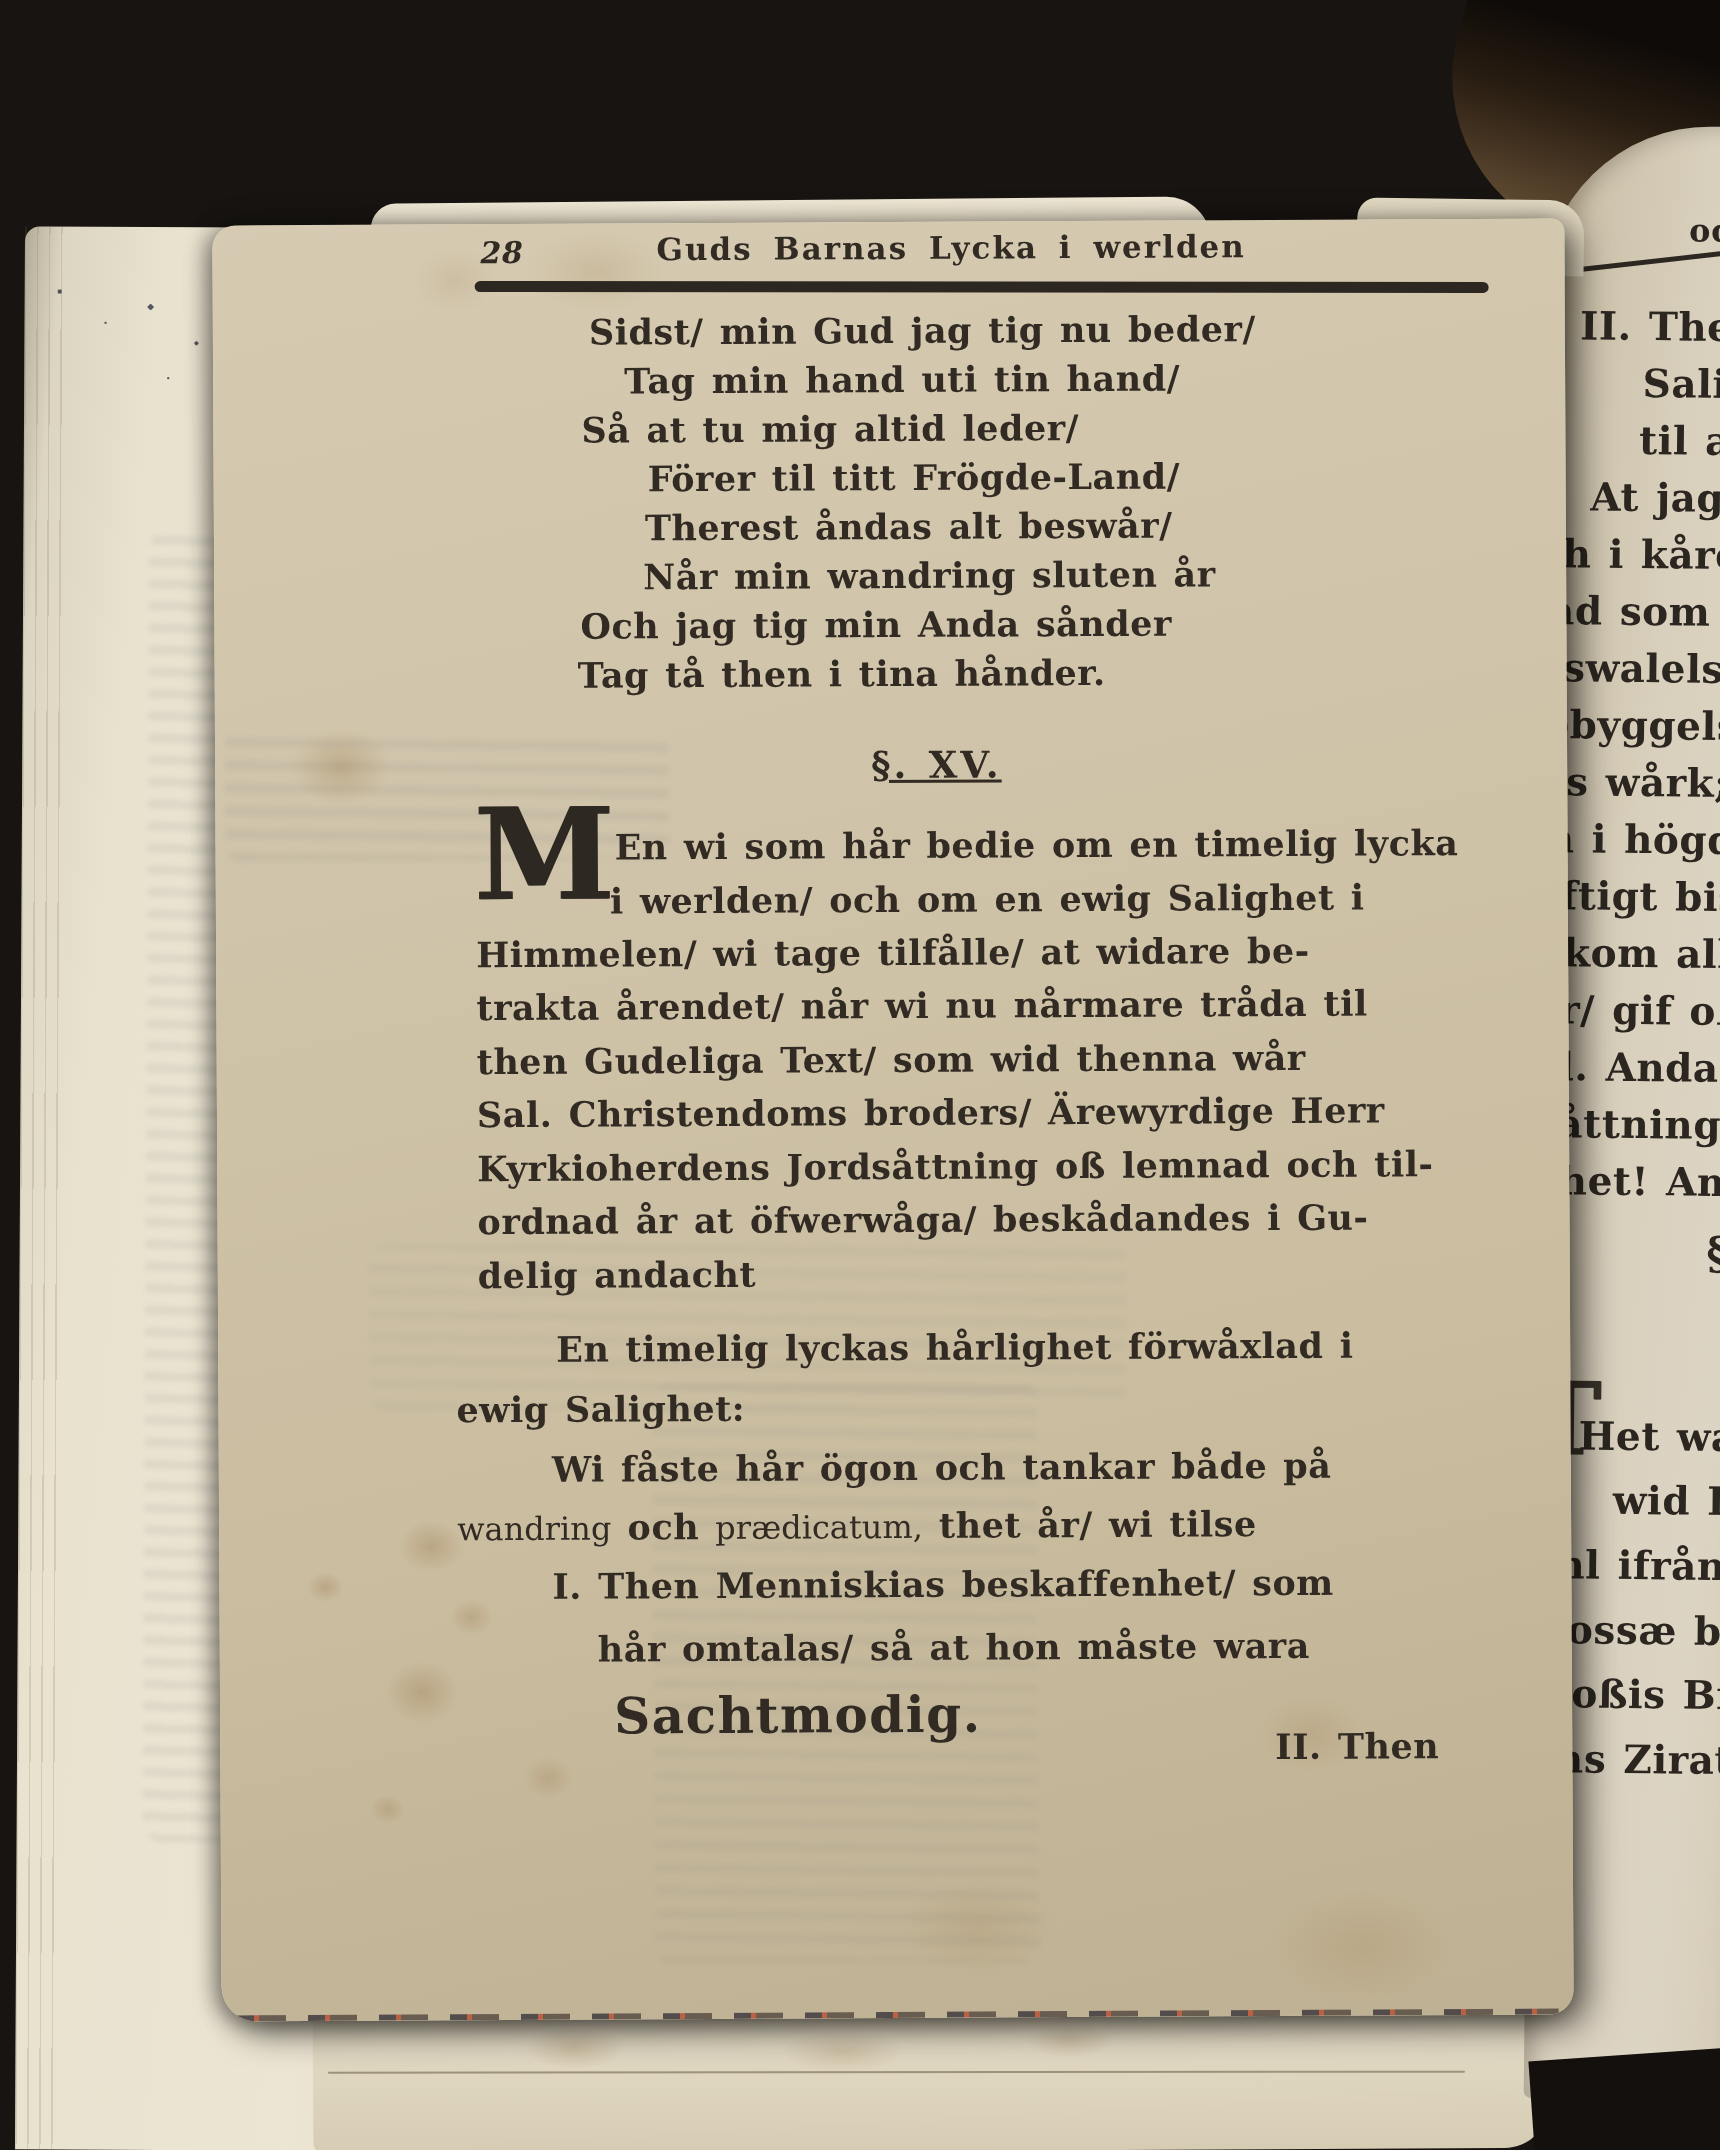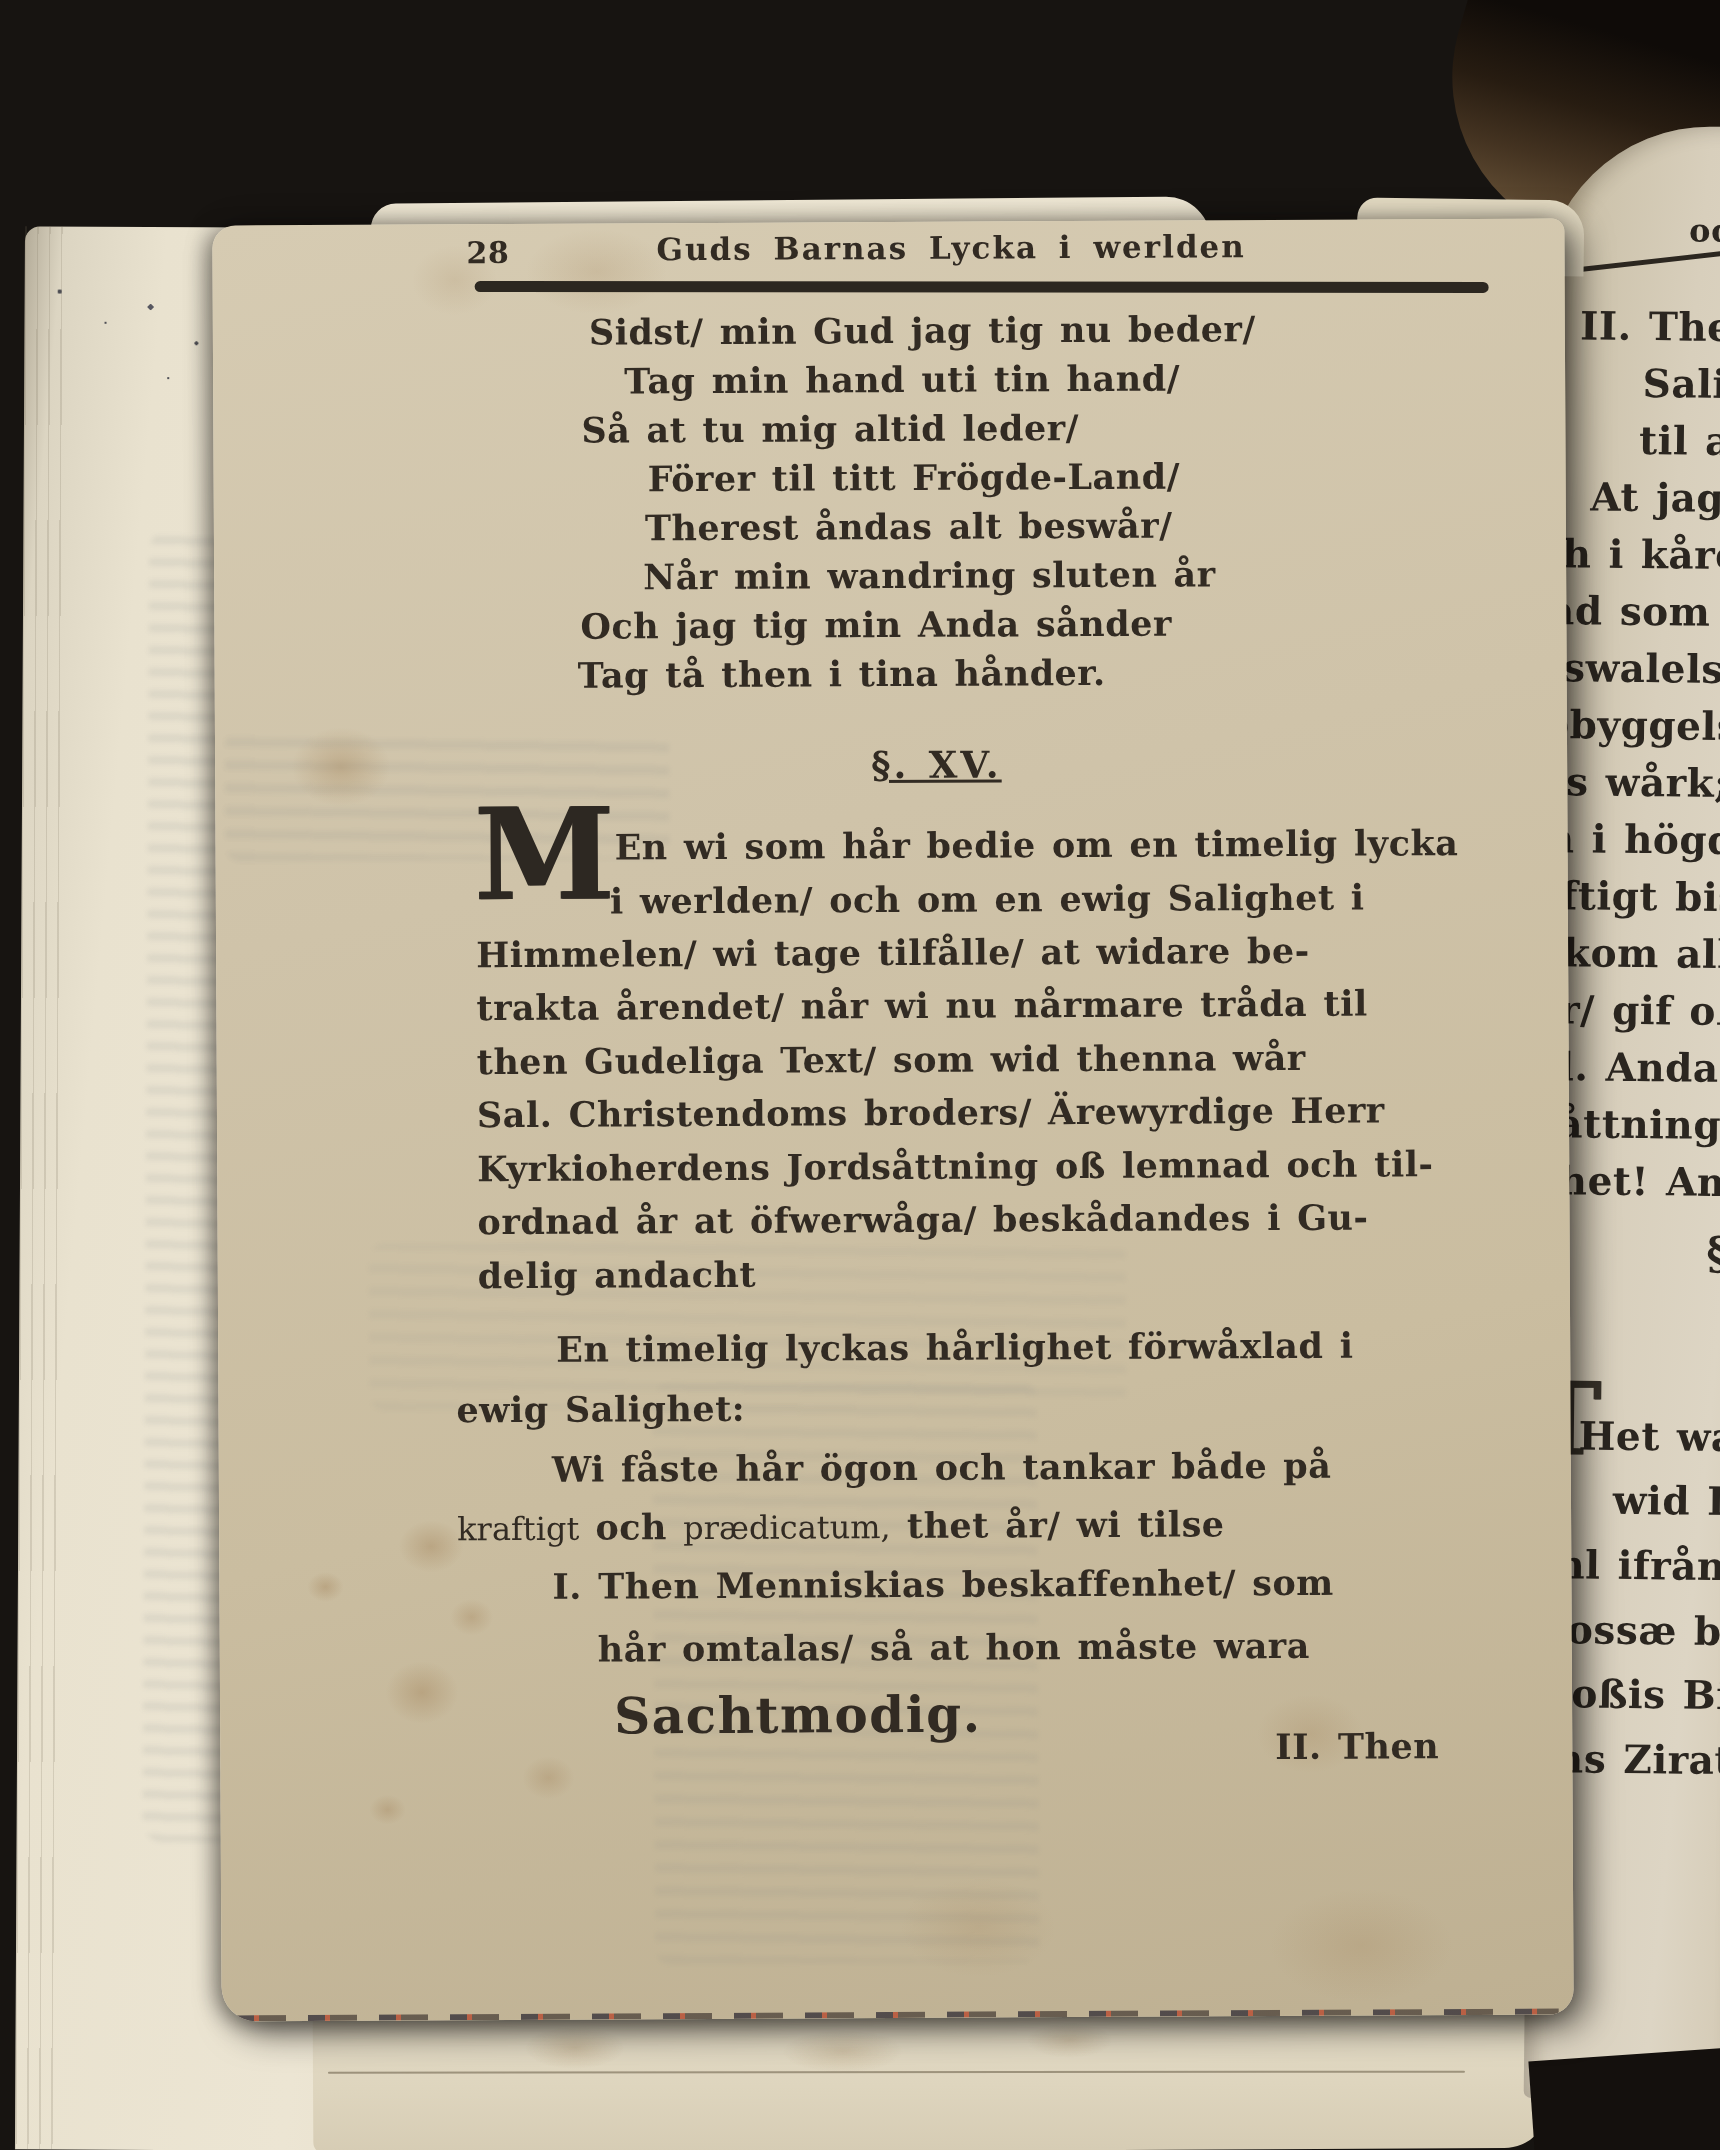--- a/index.html
+++ b/index.html
@@ -156,21 +156,21 @@
 
   <div class="top-flap"></div>
   <div class="top-flap-right"></div>
 
   <div class="main-page">
     <div class="ghost ghost-a"></div>
     <div class="ghost ghost-b"></div>
     <div class="ghost ghost-c"></div>
     <div class="stains"></div>
 
-    <span class="ln pagenum" style="left:254px;top:11px;">28</span>
+    <span class="ln pagenum" style="left:268px;top:11px;font-style:italic;">28</span>
     <span class="ln hdr" style="left:444px;top:8px;">Guds Barnas Lycka i werlden</span>
     <div class="rule"></div>
 
     <span class="ln" style="left:376px;top:88px;">Sidst/ min Gud jag tig nu beder/</span>
     <span class="ln" style="left:411px;top:137px;">Tag min hand uti tin hand/</span>
     <span class="ln" style="left:368px;top:186px;">Så at tu mig altid leder/</span>
     <span class="ln" style="left:434px;top:235px;">Förer til titt Frögde-Land/</span>
     <span class="ln" style="left:431px;top:284px;">Therest åndas alt beswår/</span>
     <span class="ln" style="left:429px;top:333px;">Når min wandring sluten år</span>
     <span class="ln" style="left:366px;top:382px;">Och jag tig min Anda sånder</span>
@@ -186,21 +186,21 @@
     <span class="ln" style="left:260px;top:817px;">then Gudeliga Text/ som wid thenna wår</span>
     <span class="ln" style="left:260px;top:870px;">Sal. Christendoms broders/ Ärewyrdige Herr</span>
     <span class="ln" style="left:260px;top:924px;">Kyrkioherdens Jordsåttning oß lemnad och til-</span>
     <span class="ln" style="left:260px;top:977px;">ordnad år at öfwerwåga/ beskådandes i Gu-</span>
     <span class="ln" style="left:260px;top:1031px;">delig andacht</span>
 
     <span class="ln" style="left:338px;top:1105px;">En timelig lyckas hårlighet förwåxlad i</span>
     <span class="ln" style="left:238px;top:1165px;">ewig Salighet:</span>
 
     <span class="ln" style="left:333px;top:1225px;">Wi fåste hår ögon och tankar både på</span>
-    <span class="ln" style="left:238px;top:1283px;"><span class="latin">kraftigt</span><span> och </span><span class="latin">prædicatum,</span><span> thet år/ wi tilse</span></span>
+    <span class="ln" style="left:238px;top:1283px;"><span class="latin">wandring</span><span> och </span><span class="latin">prædicatum,</span><span> thet år/ wi tilse</span></span>
 
     <span class="ln" style="left:333px;top:1342px;">I. Then Menniskias beskaffenhet/ som</span>
     <span class="ln" style="left:378px;top:1405px;">hår omtalas/ så at hon måste wara</span>
     <span class="ln emph" style="left:394px;top:1463px;">Sachtmodig.</span>
 
     <span class="ln" style="left:1055px;top:1506px;">II. Then</span>
 
     <div class="deckle"></div>
   </div>
 

